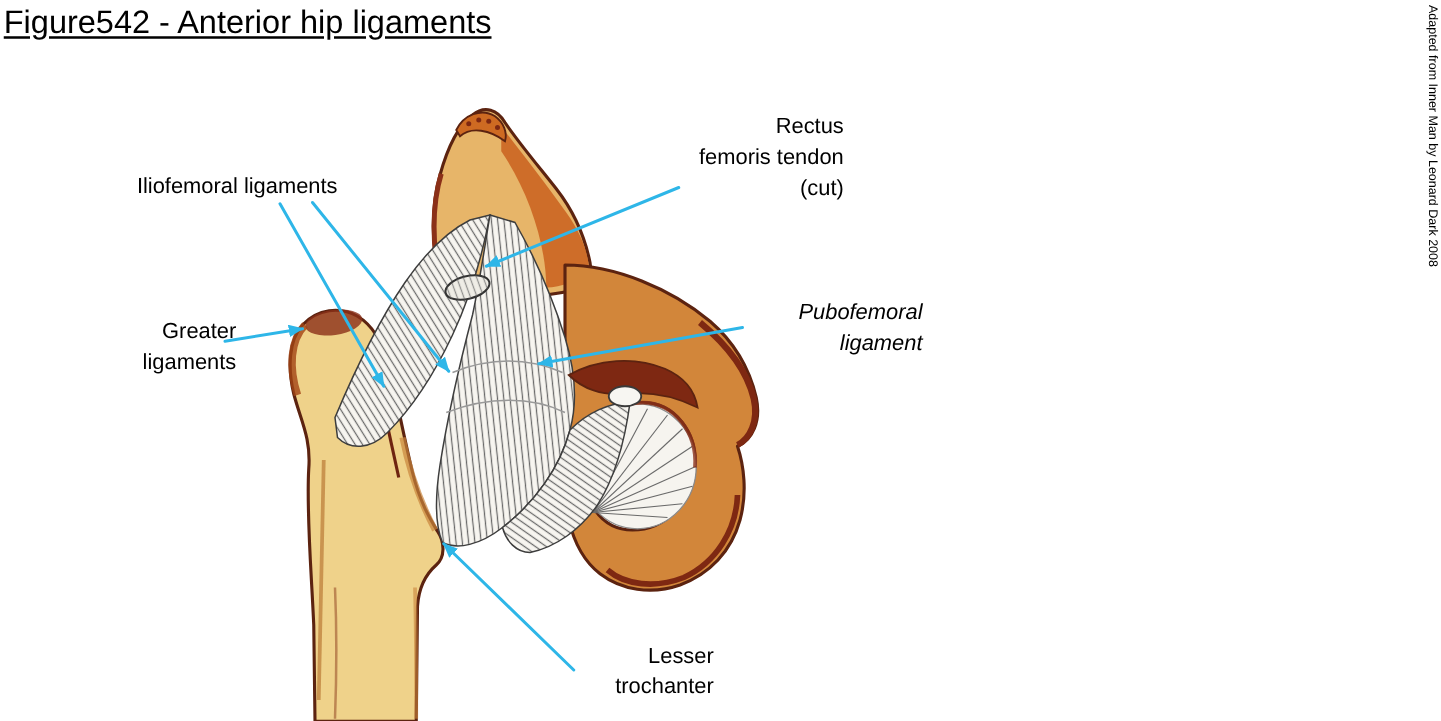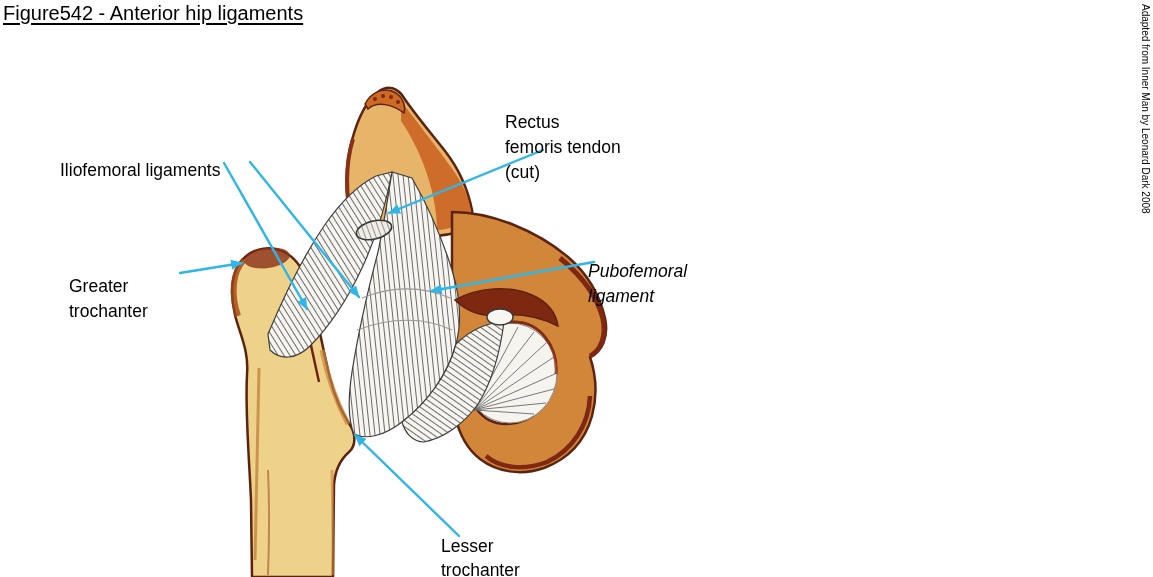--- a/index.html
+++ b/index.html
@@ -9,41 +9,40 @@
     height: 577px;
     background: #ffffff;
     overflow: hidden;
     font-family: "Liberation Sans", sans-serif;
     color: #000;
   }
   #figure-title {
     position: absolute;
     left: 3px;
     top: 2px;
-    font-size: 20px;
+    font-size: 26px;
     text-decoration: underline;
     text-underline-offset: 3px;
     white-space: nowrap;
   }
   #credit {
     position: absolute;
     right: 2px;
     top: 4px;
     font-size: 10px;
     writing-mode: vertical-rl;
     white-space: nowrap;
     color: #000;
   }
   .label {
     position: absolute;
     font-size: 17.5px;
     line-height: 25px;
-    text-align: left;
+    text-align: right;
     white-space: pre-line;
-    margin-top: 22px;
   }
   #label-iliofemoral   { left: 60px;  top: 136px; width: 210px; }
   #label-rectus        { left: 505px; top: 88px;  width: 170px; }
   #label-greater       { left: 69px;  top: 252px; width: 120px; }
   #label-pubofemoral   { left: 588px; top: 237px; width: 150px; font-style: italic; }
   #label-lesser        { left: 441px; top: 512px; width: 130px; line-height: 24px; }
   svg.stage { position: absolute; left: 0; top: 0; }
 </style>
 </head>
 <body>
@@ -175,18 +174,18 @@
   </svg>
 
   <div id="figure-title">Figure542 - Anterior hip ligaments</div>
   <div id="credit">Adapted from Inner Man by Leonard Dark 2008</div>
 
   <div id="label-iliofemoral" class="label">Iliofemoral ligaments</div>
   <div id="label-rectus" class="label">Rectus
 femoris tendon
 (cut)</div>
   <div id="label-greater" class="label">Greater
-trochanter</div>
+ligaments</div>
   <div id="label-pubofemoral" class="label">Pubofemoral
 ligament</div>
   <div id="label-lesser" class="label">Lesser
 trochanter</div>
 </div>
 
 </body></html>

